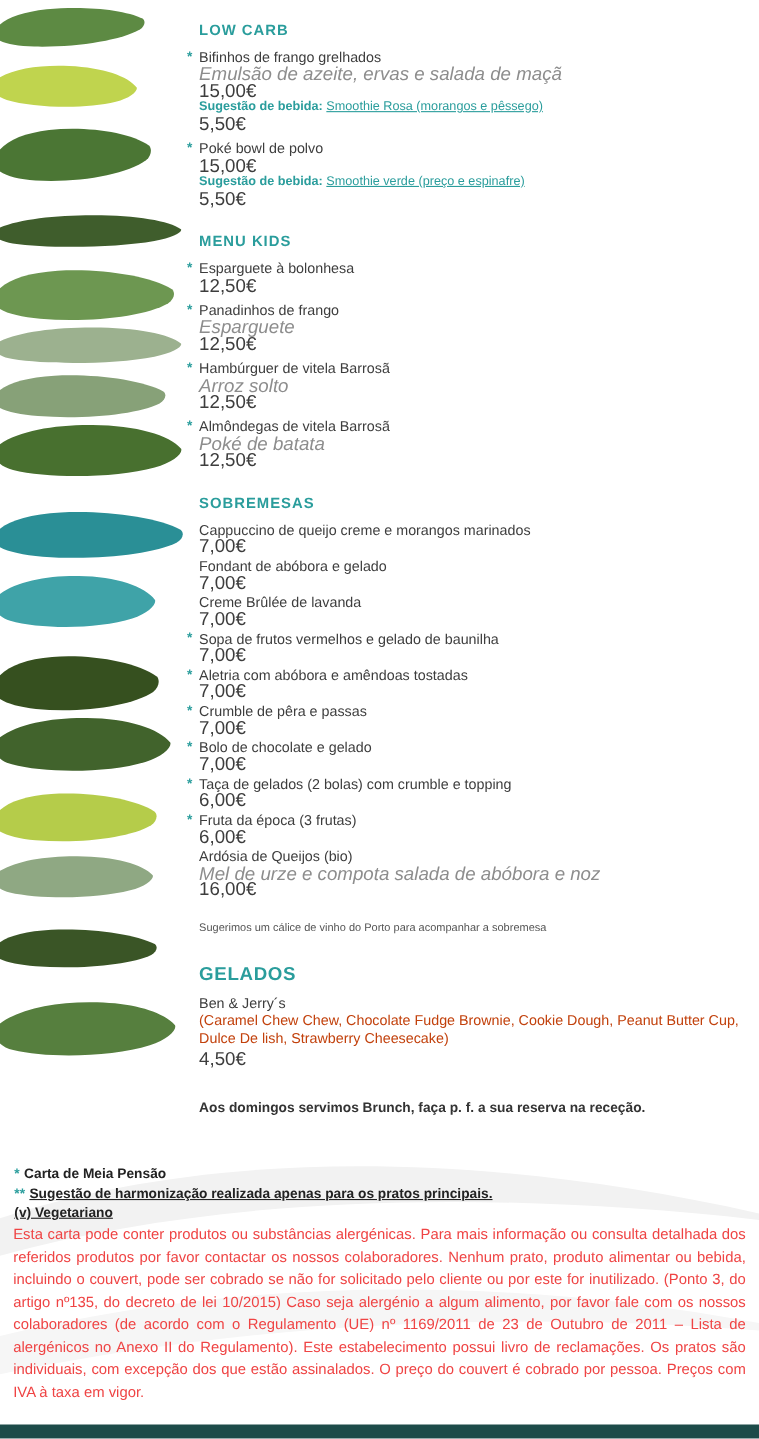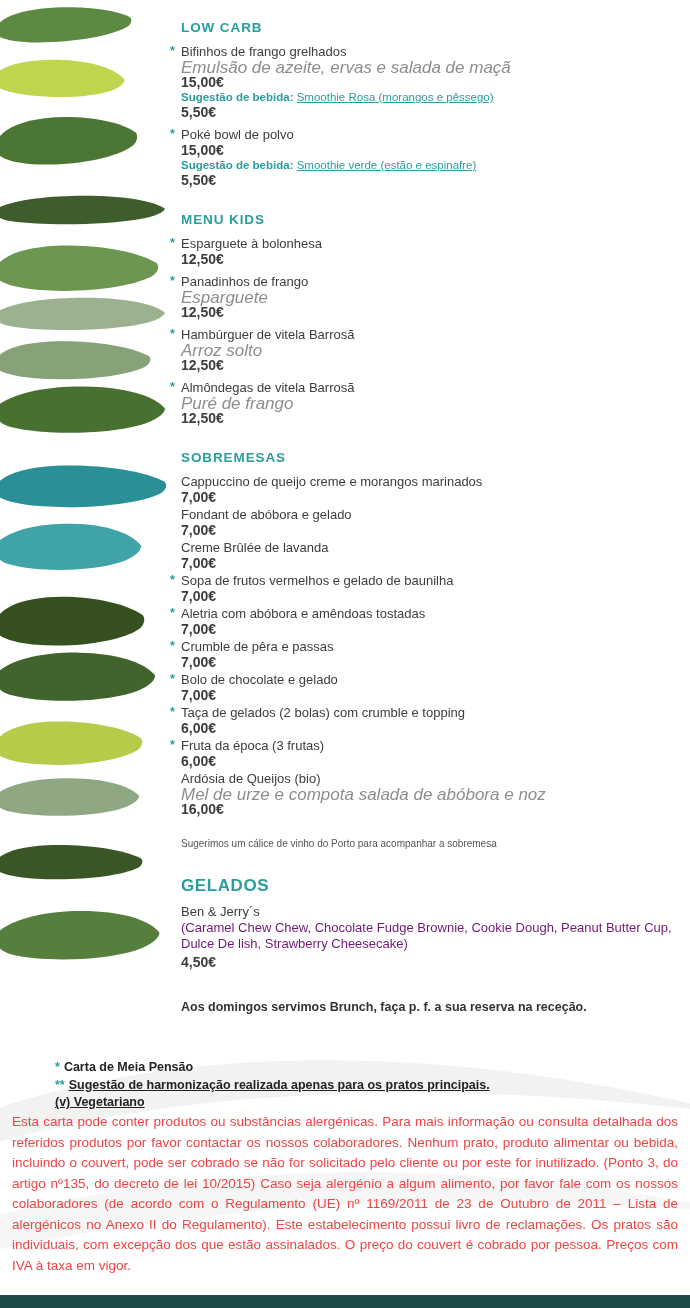--- a/index.html
+++ b/index.html
@@ -13,33 +13,33 @@
   .menu-section { position:absolute; left:181px; width:502px; z-index:2; }
   .section-title { font-size:13.5px; font-weight:bold; color:var(--accent,#2a9d9c); letter-spacing:0.9px; margin-bottom:8px; }
   .section-title.large { font-size:17px; letter-spacing:0.6px; margin-bottom:7px; }
 
   .menu-item { margin-bottom:6px; }
   .menu-section[data-sec="sobremesas"] .menu-item { margin-bottom:2px; }
   .item-name-row { position:relative; }
   .star { position:absolute; left:-11px; top:0; color:var(--accent,#2a9d9c); font-weight:bold; font-size:12.5px; line-height:17px; }
   .item-name { display:block; font-size:13px; color:#3d3d3d; line-height:17px; }
   .item-desc { font-size:17px; font-style:italic; color:#8d8d8d; line-height:15px; }
-  .item-desc-plain { font-size:13px; color:#701a75; line-height:16px; }
-  .item-price { font-size:14px; font-weight:bold; color:#3d3d3d; line-height:15px; }
+  .item-desc-plain { font-size:13px; color:#c2410c; line-height:16px; }
+  .item-price { font-size:17px; font-weight:normal; color:#3d3d3d; line-height:15px; }
   .menu-section[data-sec="sobremesas"] .item-price { line-height:14px; }
   .menu-section[data-sec="gelados"] .item-price { margin-top:3px; }
   .item-suggestion { font-size:11.5px; line-height:15px; color:var(--accent,#2a9d9c); }
   .sug-label { font-weight:bold; }
   .sug-link { color:var(--accent,#2a9d9c); text-decoration:underline; cursor:pointer; }
   .section-note { font-size:10px; color:#555; margin-top:20px; line-height:15px; }
 
   .brunch { position:absolute; left:181px; top:1000px; width:502px; font-size:12.5px; font-weight:bold; color:#333; z-index:2; }
 
   .footnotes { position:absolute; left:13px; top:1059px; z-index:2; }
-  .footnote { font-size:12.5px; font-weight:bold; color:#222; line-height:17.5px;margin-left:42px; }
+  .footnote { font-size:12.5px; font-weight:bold; color:#222; line-height:17.5px; }
   .fn-marker { color:var(--accent,#2a9d9c); margin-right:4px; }
   .fn-underline { text-decoration:underline; }
 
   .legal { position:absolute; left:12px; top:1112px; width:666px; font-size:13.5px; line-height:20.5px; color:#ef4444; text-align:justify; z-index:2; }
 
   .bottom-bar { position:absolute; left:0; bottom:0; width:690px; height:13px; background:#1d4b49; z-index:3; }
 </style>
 </head>
 <body>
 
@@ -84,21 +84,21 @@
         <div class="item-price">15,00€</div>
         <div class="item-suggestion"><span class="sug-label">Sugestão de bebida:</span> <span class="sug-link">Smoothie Rosa (morangos e pêssego)</span></div>
         <div class="item-price">5,50€</div>
       </div>
       <div class="menu-item">
         <div class="item-name-row">
           <span class="star">*</span>
           <span class="item-name">Poké bowl de polvo</span>
         </div>
         <div class="item-price">15,00€</div>
-        <div class="item-suggestion"><span class="sug-label">Sugestão de bebida:</span> <span class="sug-link">Smoothie verde (estão e espinafre)</span></div>
+        <div class="item-suggestion"><span class="sug-label">Sugestão de bebida:</span> <span class="sug-link">Smoothie verde (preço e espinafre)</span></div>
         <div class="item-price">5,50€</div>
       </div>
     </section>
     <section class="menu-section" data-sec="menu-kids" style="top: 212px;">
       <div class="section-title">MENU KIDS</div>
       <div class="menu-item">
         <div class="item-name-row">
           <span class="star">*</span>
           <span class="item-name">Esparguete à bolonhesa</span>
         </div>
@@ -118,21 +118,21 @@
           <span class="item-name">Hambúrguer de vitela Barrosã</span>
         </div>
         <div class="item-desc">Arroz solto</div>
         <div class="item-price">12,50€</div>
       </div>
       <div class="menu-item">
         <div class="item-name-row">
           <span class="star">*</span>
           <span class="item-name">Almôndegas de vitela Barrosã</span>
         </div>
-        <div class="item-desc">Puré de frango</div>
+        <div class="item-desc">Poké de batata</div>
         <div class="item-price">12,50€</div>
       </div>
     </section>
     <section class="menu-section" data-sec="sobremesas" style="top: 450px;">
       <div class="section-title">SOBREMESAS</div>
       <div class="menu-item">
         <div class="item-name-row">
           <span class="item-name">Cappuccino de queijo creme e morangos marinados</span>
         </div>
         <div class="item-price">7,00€</div>

